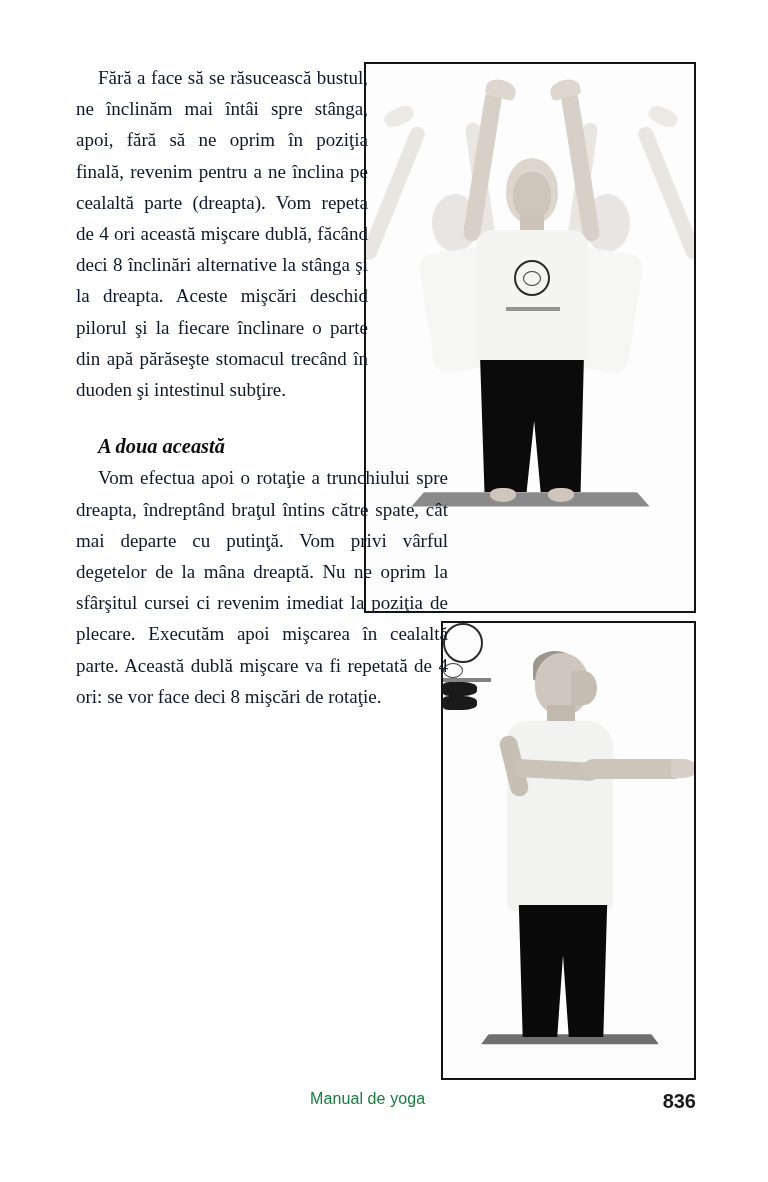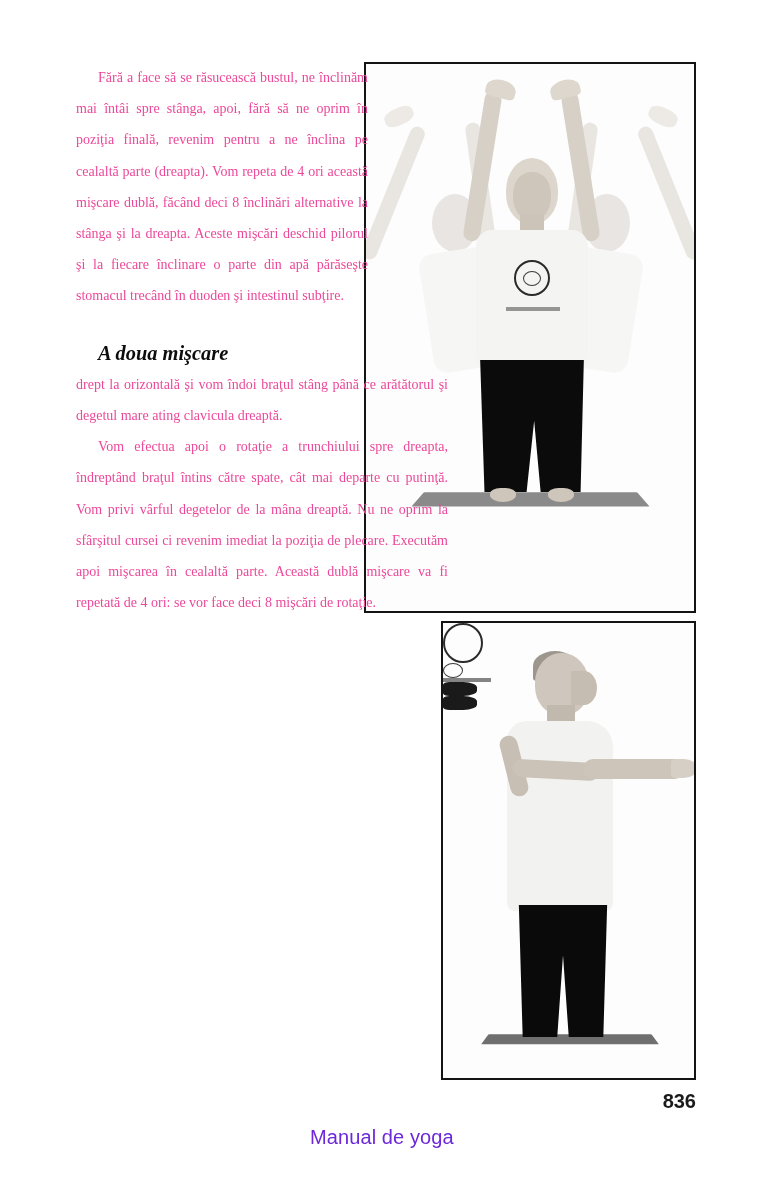--- a/index.html
+++ b/index.html
@@ -17,25 +17,25 @@
     background:#ffffff;
   }
 
   
   .content {
     position:absolute;
     left:76px; top:62px;
     width:372px;
   }
   .para {
-    font-size:14px;
+    font-size:19px;
     line-height:31.2px;
     text-align:justify;
     text-justify:inter-word;
-    color:#ec4899;
+    color:#0f172a;
     hyphens:none;
   }
   .para .indent { display:inline-block; width:22px; }
 
   
   .wrap-narrow { width:292px; }
   .wrap-wide   { width:372px; }
 
   .subhead {
     font-size:20.4px;
@@ -137,21 +137,21 @@
 
   
   .footer {
     position:absolute;
     left:76px; right:72px;
     top:1088px; height:32px;
     font-family:"Liberation Sans", sans-serif;
   }
   .footer-title {
     position:absolute; left:234px; top:2px;
-    font-size:20px; color:#6d28d9; letter-spacing:.1px;margin-top:36px;
+    font-size:16px; color:#15803d; letter-spacing:.1px;
   }
   .footer-page {
     position:absolute; right:0; top:2px;
     font-size:20px; font-weight:bold; color:#1b1b1b;
   }
 </style>
 </head>
 <body>
 
 <div class="page">
@@ -213,24 +213,23 @@
       <div class="pants"></div>
       <div class="footL"></div>
       <div class="footR"></div>
     </div>
   </div>
 
   <div class="content">
 
     <p class="para wrap-narrow"><span class="indent"></span><span>Fără a face să se răsucească bustul, ne înclinăm mai întâi spre stânga, apoi, fără să ne oprim în poziţia finală, revenim pentru a ne înclina pe cealaltă parte (dreapta). Vom repeta de 4 ori această mişcare dublă, făcând deci 8 înclinări alternative la stânga şi la dreapta. Aceste mişcări deschid pilorul şi la fiecare înclinare o parte din apă părăseşte stomacul trecând în duoden şi intestinul subţire.</span></p>
 
-    <h3 class="subhead">A doua mişcare</h3>
-
-
-    <p class="para wrap-wide"><span>drept la orizontală şi vom îndoi braţul stâng până ce arătătorul şi degetul mare ating clavicula dreaptă.</span></p>
+    <h3 class="subhead">A doua această</h3>
+
+
 
     <p class="para wrap-wide"><span class="indent"></span><span>Vom efectua apoi o rotaţie a trunchiului spre dreapta, îndreptând braţul întins către spate, cât mai departe cu putinţă. Vom privi vârful degetelor de la mâna dreaptă. Nu ne oprim la sfârşitul cursei ci revenim imediat la poziţia de plecare. Executăm apoi mişcarea în cealaltă parte. Această dublă mişcare va fi repetată de 4 ori: se vor face deci 8 mişcări de rotaţie.</span></p>
   </div>
 
   <div class="footer">
     <span class="footer-title">Manual de yoga</span>
     <span class="footer-page">836</span>
   </div>
 
 </div>

